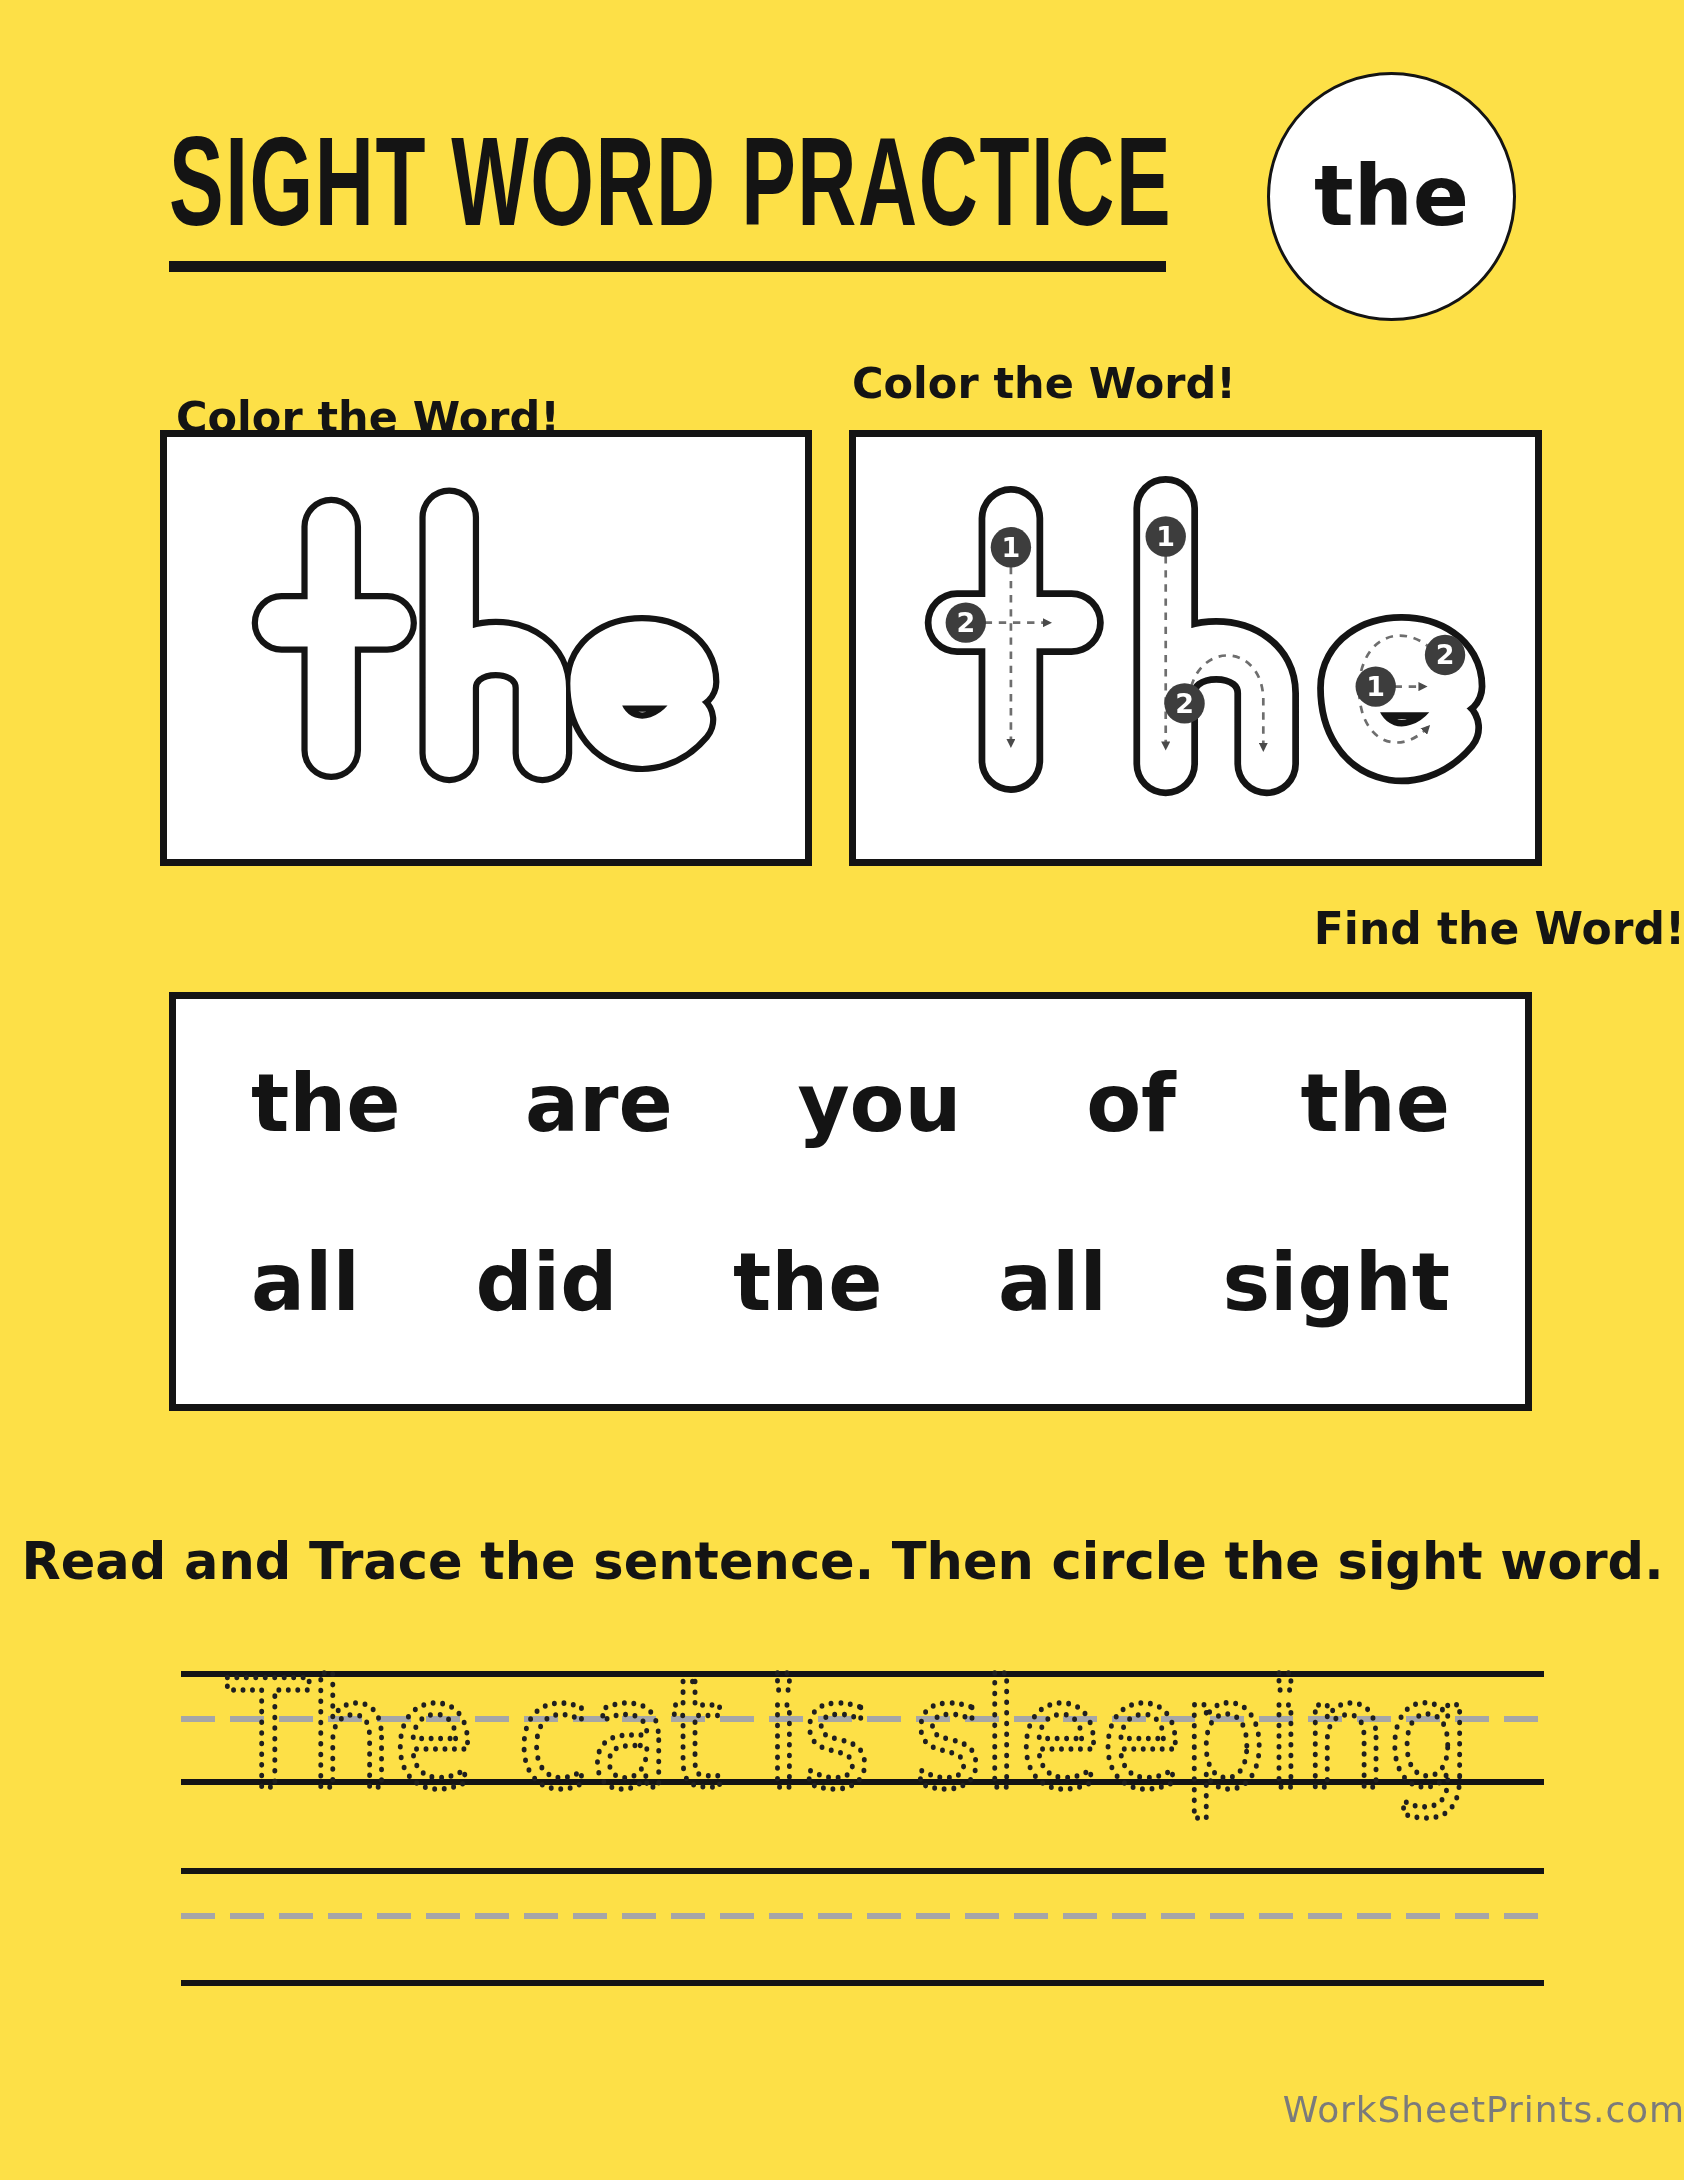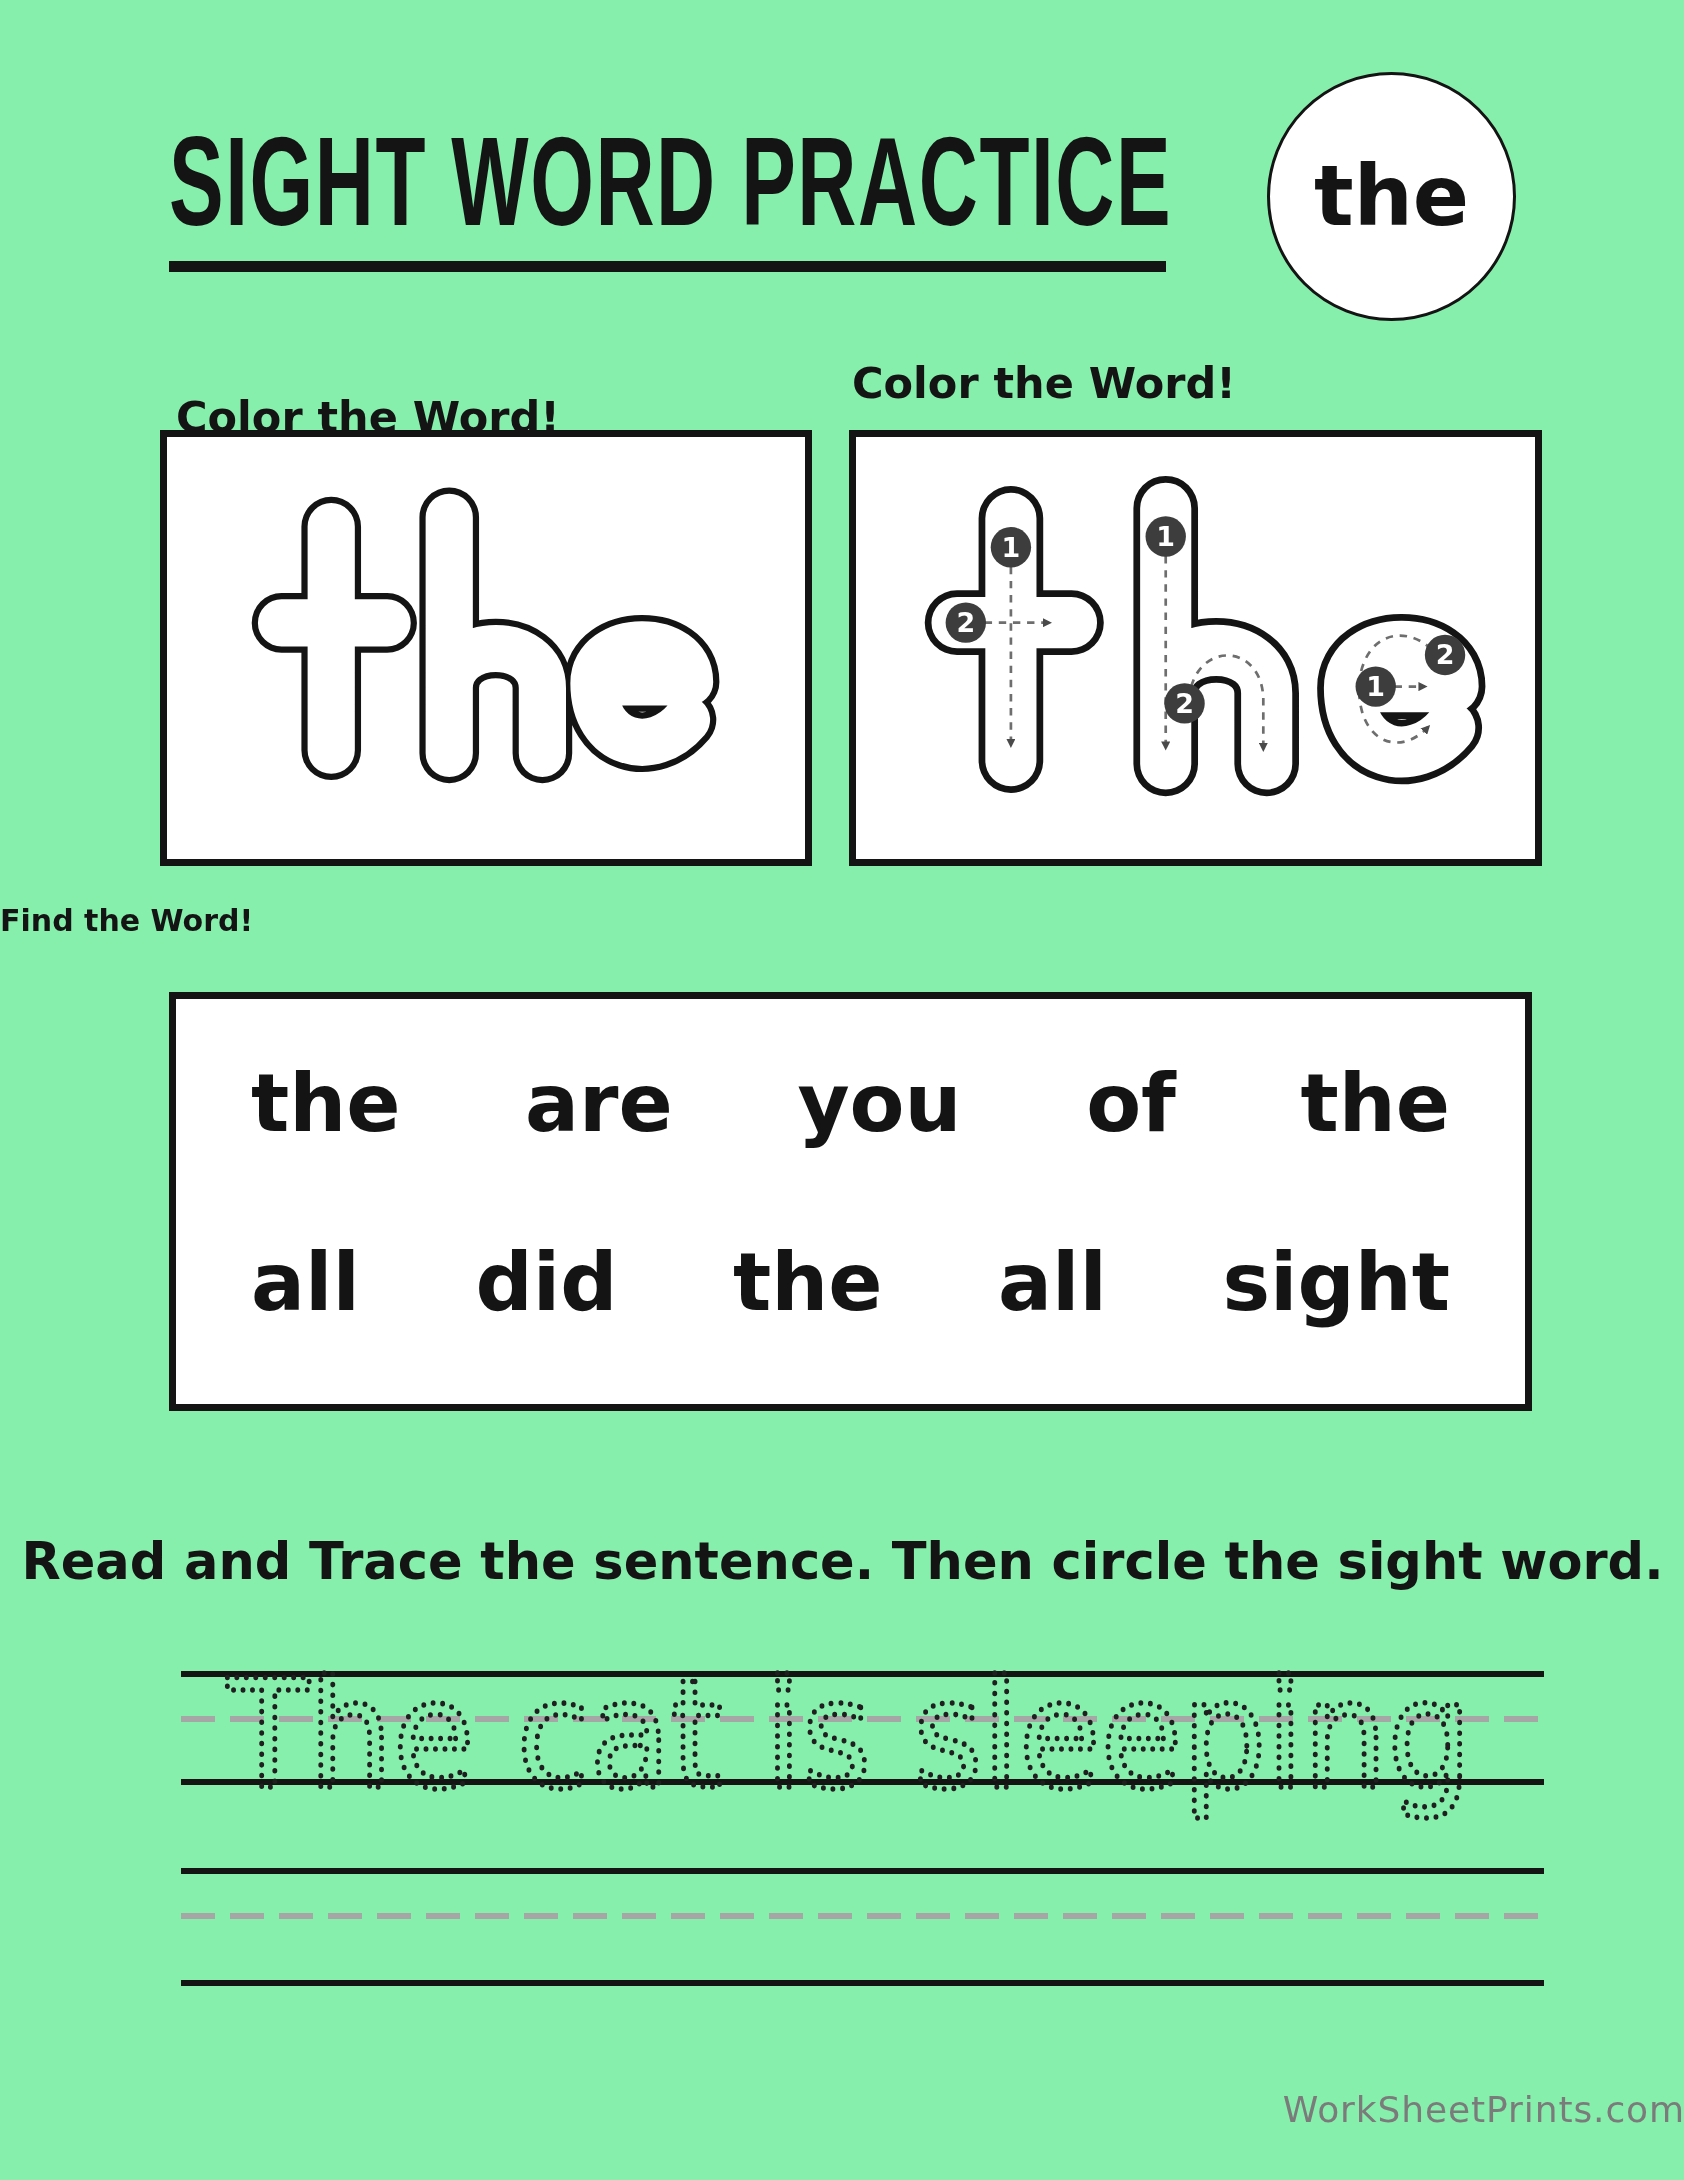--- a/index.html
+++ b/index.html
@@ -8,21 +8,21 @@
     --step:#3d3d3d;
     --arrow:#4a4a4a;
     --rule:#a6a6a6;
     --footer:#7b7b7b;
   }
   *{box-sizing:border-box;}
   html,body{margin:0;padding:0;background:#ffffff;}
   .page{
     position:relative;
     width:1685px;height:2181px;
-    background:#86efac;
+    background:#fde047;
     font-family:"DejaVu Sans",sans-serif;
     color:var(--ink);
     overflow:hidden;
   }
   .title{
     position:absolute;left:169px;top:109px;
     font-family:"Liberation Sans",sans-serif;
     font-weight:700;font-size:89px;letter-spacing:1.7px;
     transform:scale(0.92,1.42);transform-origin:left top;
     white-space:nowrap;color:var(--ink);
@@ -51,21 +51,21 @@
   .box-color{left:160px;width:652px;}
   .box-trace{left:849px;width:693px;}
   .word-box svg{display:block;margin:13.6px auto 0;}
   .bubble-outer{stroke:var(--ink);stroke-width:96;fill:none;stroke-linecap:round;stroke-linejoin:round;}
   .bubble-inner{stroke:#ffffff;stroke-width:76;fill:none;stroke-linecap:round;stroke-linejoin:round;}
   .guide-dash{stroke:var(--guide);stroke-width:4;fill:none;stroke-dasharray:11 10;stroke-linecap:butt;}
   .step-circle{fill:var(--step);}
   .step-num{fill:#ffffff;font-family:"DejaVu Sans",sans-serif;font-weight:700;font-size:40px;text-anchor:middle;}
   .find-label{
     position:absolute;left:0;top:903px;width:100%;
-    text-align:left;font-size:30px;font-weight:700;
+    text-align:right;font-size:44px;font-weight:700;
   }
   .find-box{
     position:absolute;left:169px;top:992px;width:1363px;height:419px;
     border:7.7px solid var(--ink);background:#fff;
     display:flex;flex-direction:column;row-gap:95px;
     padding:63px 75px 0;
   }
   .find-row{
     display:flex;justify-content:space-between;align-items:baseline;
     font-size:80px;font-weight:700;line-height:1.05;

